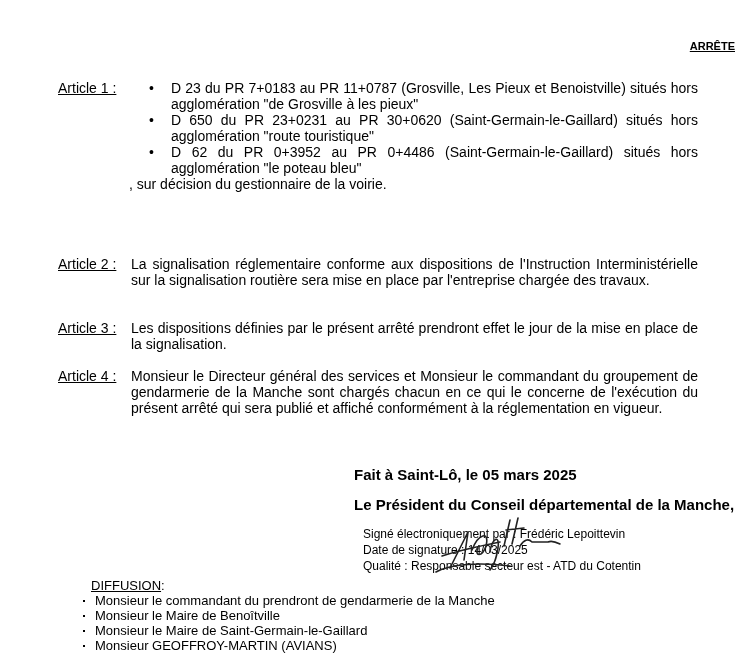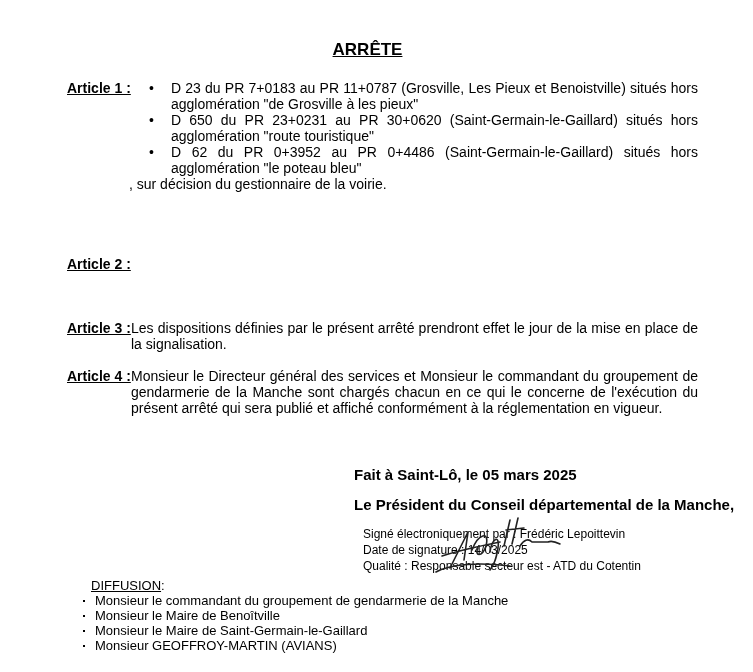--- a/index.html
+++ b/index.html
@@ -1,28 +1,28 @@
 <!DOCTYPE html>
 <html><head>
 <meta charset="utf-8">
 <style>
   html, body { margin: 0; padding: 0; background: #ffffff; }
   body {
     width: 753px; height: 672px; overflow: hidden; position: relative;
     font-family: "Liberation Sans", sans-serif; color: #000; font-size: 14px;
   }
   .title {
-    position: absolute; top: 40px; left: 0; width: 735px; text-align: center;
-    font-weight: bold; font-size: 17px; text-decoration: underline;
+    position: absolute; top: 40px; left: 0; width: 735px; text-align: right;
+    font-weight: bold; font-size: 11px; text-decoration: underline;
   }
   .article {
     position: absolute; left: 55px; width: 643px; line-height: 16px;
   }
   .article .label {
-    position: absolute; left: 12px; top: 0; font-weight: bold; text-decoration: underline;
+    position: absolute; left: 3px; top: 0; font-weight: normal; text-decoration: underline;
     white-space: pre;
   }
   .article .body {
     margin-left: 76px; text-align: justify;
   }
   .bullets { margin: 0; padding: 0 0 0 40px; list-style: none; }
   .bullets li { position: relative; text-align: justify; }
   .bullets li::before {
     content: "\2022"; position: absolute; left: -22px; top: 0;
   }
@@ -56,20 +56,21 @@
       <li>D 23 du PR 7+0183 au PR 11+0787 (Grosville, Les Pieux et Benoistville) situés hors agglomération "de Grosville à les pieux"</li>
       <li>D 650 du PR 23+0231 au PR 30+0620 (Saint-Germain-le-Gaillard) situés hors agglomération "route touristique"</li>
       <li>D 62 du PR 0+3952 au PR 0+4486 (Saint-Germain-le-Gaillard) situés hors agglomération "le poteau bleu"</li>
     </ul>
     <div style="margin-left:-2px;">, sur décision du gestionnaire de la voirie.</div>
   </div>
 </div>
 
 <div class="article" style="top:256px;">
   <span class="label">Article 2 :</span>
+  <div class="body">La signalisation réglementaire conforme aux dispositions de l'Instruction Interministérielle sur la signalisation routière sera mise en place par l'entreprise chargée des travaux.</div>
 </div>
 
 <div class="article" style="top:320px;">
   <span class="label">Article 3 :</span>
   <div class="body">Les dispositions définies par le présent arrêté prendront effet le jour de la mise en place de la signalisation.</div>
 </div>
 
 <div class="article" style="top:368px;">
   <span class="label">Article 4 :</span>
   <div class="body">Monsieur le Directeur général des services et Monsieur le commandant du groupement de gendarmerie de la Manche sont chargés chacun en ce qui le concerne de l'exécution du présent arrêté qui sera publié et affiché conformément à la réglementation en vigueur.</div>
@@ -90,17 +91,17 @@
   <path d="M70 62 C72 48 80 44 78 58 C76 70 74 74 70 80"></path>
   <path d="M84 56 L90 30 M92 54 L98 28 M86 40 L104 38"></path>
   <path d="M100 56 C104 50 108 48 112 52 L128 52 C132 50 136 52 140 54"></path>
   <path d="M16 82 C30 74 60 72 90 76"></path>
 </svg>
 
 <div class="diffusion-title">
   <span class="u">DIFFUSION</span><span>:</span>
 </div>
 <ul class="diffusion-list">
-  <li>Monsieur le commandant du groupement de gendarmerie de la Manche</li>
+  <li>Monsieur le commandant du prendront de gendarmerie de la Manche</li>
   <li>Monsieur le Maire de Benoîtville</li>
   <li>Monsieur le Maire de Saint-Germain-le-Gaillard</li>
   <li>Monsieur GEOFFROY-MARTIN (AVIANS)</li>
 </ul>
 
 </body></html>

